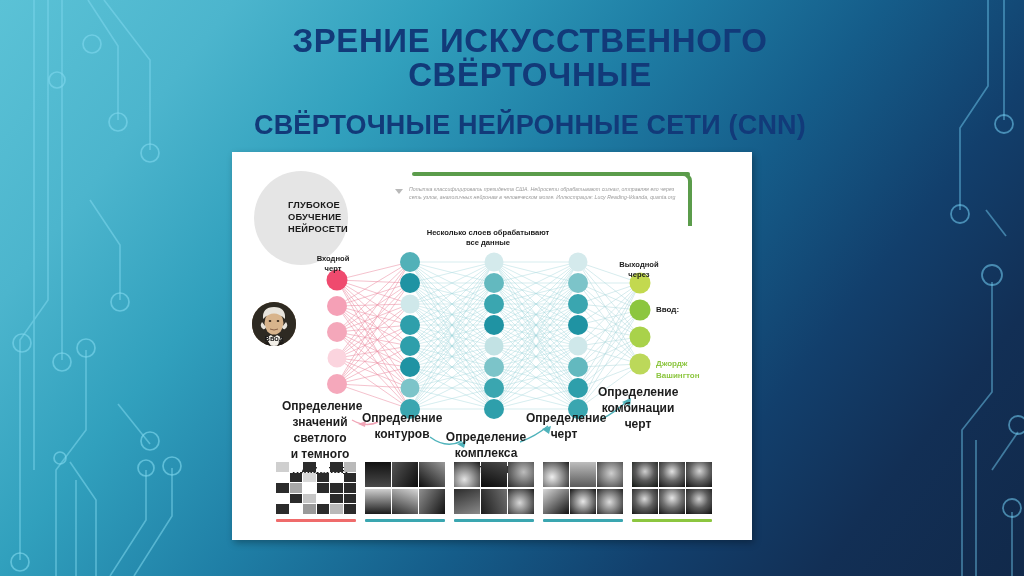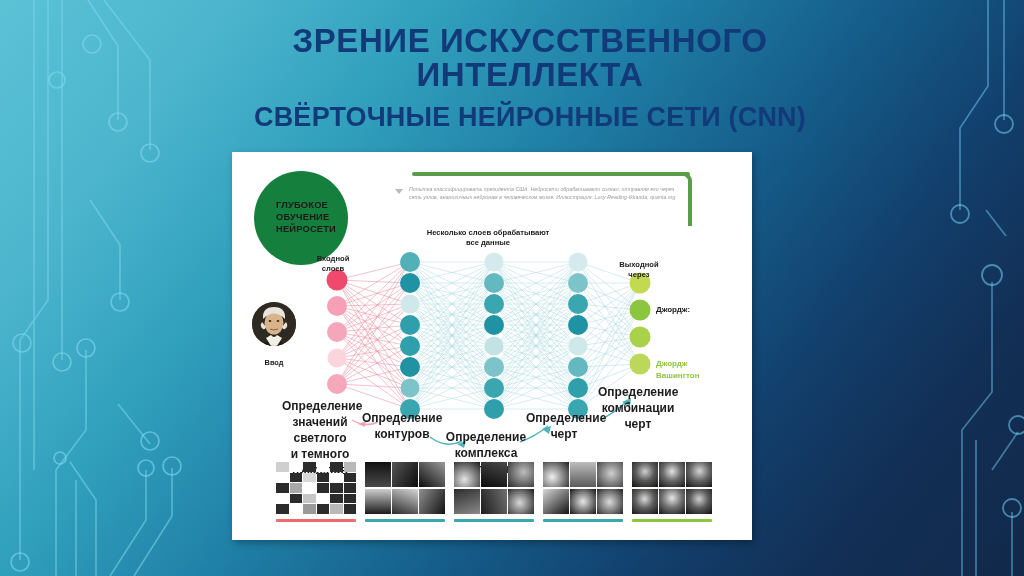--- a/index.html
+++ b/index.html
@@ -44,44 +44,44 @@
   }
   #title-line1 {
     font-size: 33px;
     font-weight: bold;
     letter-spacing: 0.6px;
     white-space: pre-line;
   }
   #title-line2 {
     font-size: 27px;
     font-weight: bold;
-    margin-top: 12px;
+    margin-top: 20px;
     letter-spacing: 0.2px;
     text-align: center;
   }
 
   
   #card {
     position: absolute;
     left: 232px; top: 152px;
     width: 520px; height: 388px;
     background: #ffffff;
     box-shadow: 2px 3px 7px rgba(0,0,0,0.30);
   }
 
   
   #badge {
     position: absolute;
     left: 22px; top: 19px;
     width: 94px; height: 94px;
     border-radius: 50%;
-    background: #15803d;
+    background: #e5e5e5;
     display: flex;
     align-items: center;
-    justify-content: flex-start;
+    justify-content: flex-end;
   }
   #badge-text {
     font-size: 9.3px;
     font-weight: bold;
     color: #1a1a1a;
     line-height: 1.28;
     letter-spacing: 0.2px;
     text-align: left;
     padding-left: 22px;
     white-space: pre-line;
@@ -162,21 +162,21 @@
   #portrait {
     position: absolute;
     left: 20px; top: 150px;
     width: 44px; height: 44px;
     border-radius: 50%;
     overflow: hidden;
     background: radial-gradient(circle at 50% 38%, #c9a57b 0%, #8d6d4c 48%, #3b2a1c 100%);
   }
   #lbl-input {
     position: absolute;
-    left: 8px; top: 206px;
+    left: 8px; top: 182px;
     width: 68px;
     text-align: center;
     font-size: 7.4px;
     font-weight: bold;
     color: #1c1c1c;
   }
 
   
   #output-text {
     position: absolute;
@@ -264,21 +264,21 @@
       <circle cx="1004" cy="124" r="9"></circle>
       <circle cx="960" cy="214" r="9"></circle>
       <circle cx="992" cy="275" r="10"></circle>
       <circle cx="1018" cy="425" r="9"></circle>
       <circle cx="1012" cy="508" r="9"></circle>
     </g>
   </svg>
 
   <div id="title-block">
     <div id="title-line1">ЗРЕНИЕ ИСКУССТВЕННОГО
-ИНТЕЛЛЕКТА</div>
+СВЁРТОЧНЫЕ</div>
     <div id="title-line2">СВЁРТОЧНЫЕ НЕЙРОННЫЕ СЕТИ (CNN)</div>
   </div>
 
   <div id="card">
 
     <div id="badge">
       <div id="badge-text">ГЛУБОКОЕ
 ОБУЧЕНИЕ
 НЕЙРОСЕТИ</div>
     </div>
@@ -577,26 +577,26 @@
         <path d="M18 27 q4 2 8 0" stroke="#8a6348" stroke-width="1" fill="none"></path>
         <path d="M9 44 q13 -12 26 0z" fill="#1d1a16"></path>
         <path d="M19 33 q3 4 6 0 l5 3 -5 8 -6 0 -5 -8z" fill="#f2efe8"></path>
       </svg>
     </div>
     <div id="lbl-input">Ввод</div>
 
     <div class="card-head" id="head-multilayer">Несколько слоев обрабатывают
 все данные</div>
     <div class="card-head" id="lbl-input-layer">Входной
-слоев</div>
+черт</div>
     <div class="card-head" id="lbl-output-layer">Выходной
 через</div>
 
     <div id="output-text">
-      <div id="output-label">Джордж:</div>
+      <div id="output-label">Ввод:</div>
       <div id="output-value">Джордж
 Вашингтон</div>
     </div>
 
     <div class="mini-label" id="lbl-pixels">Определение
 значений
 светлого
 и темного
 пикселов</div>
     <div class="mini-label" id="lbl-contours">Определение

